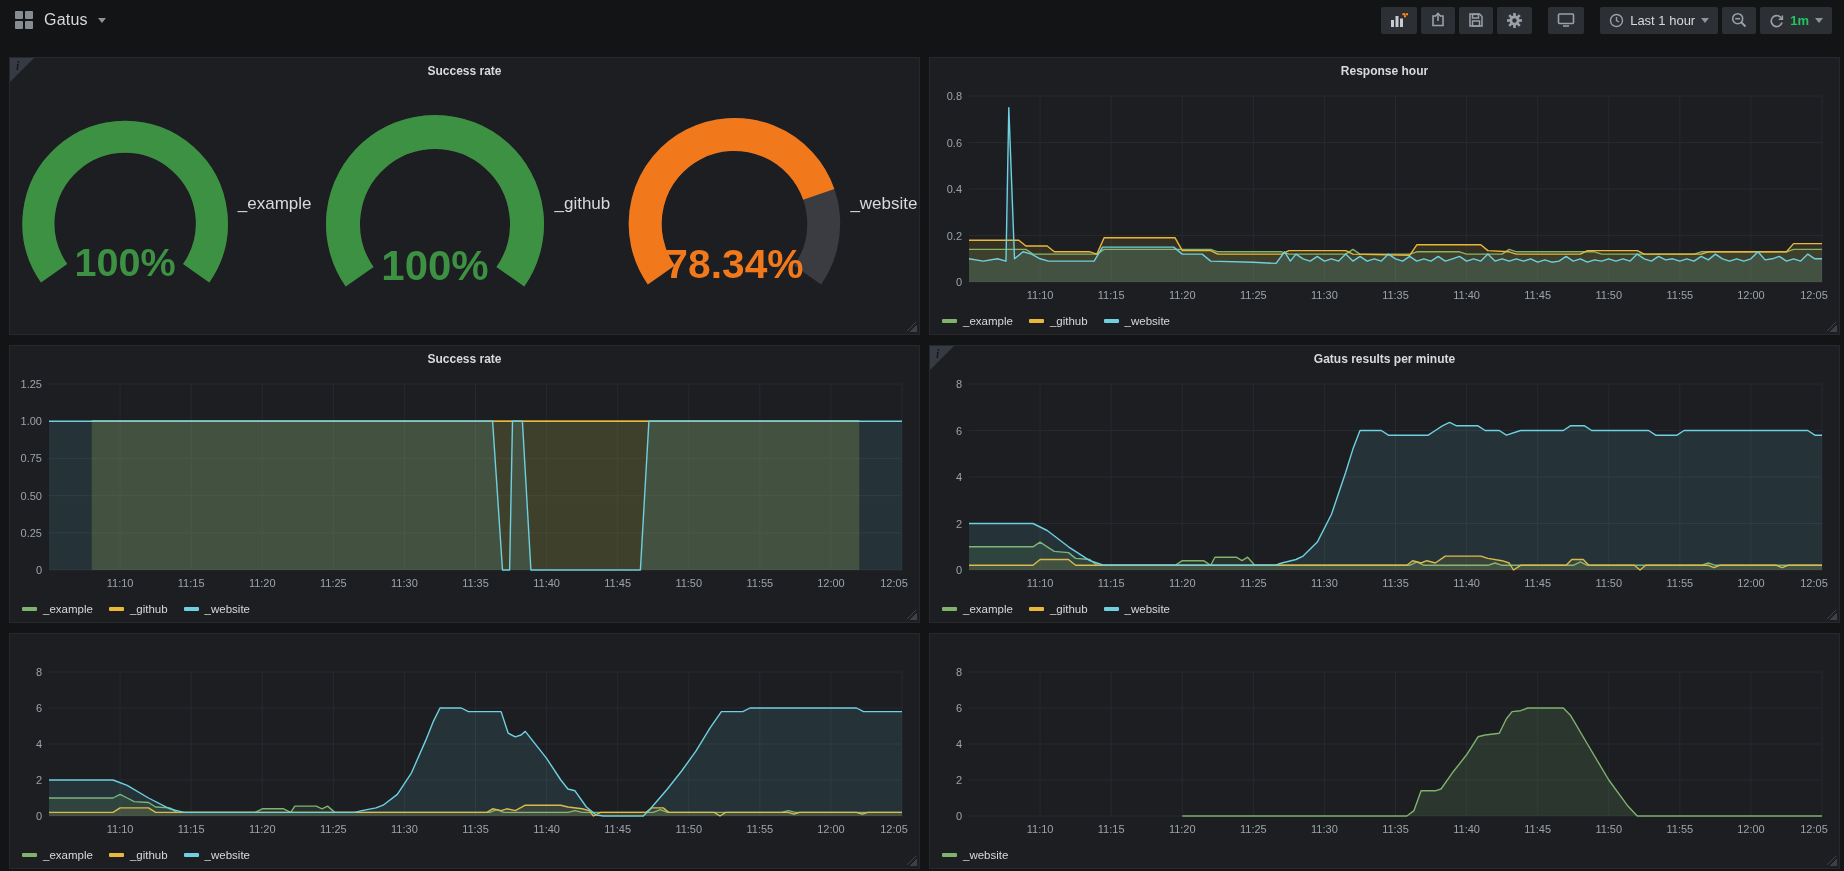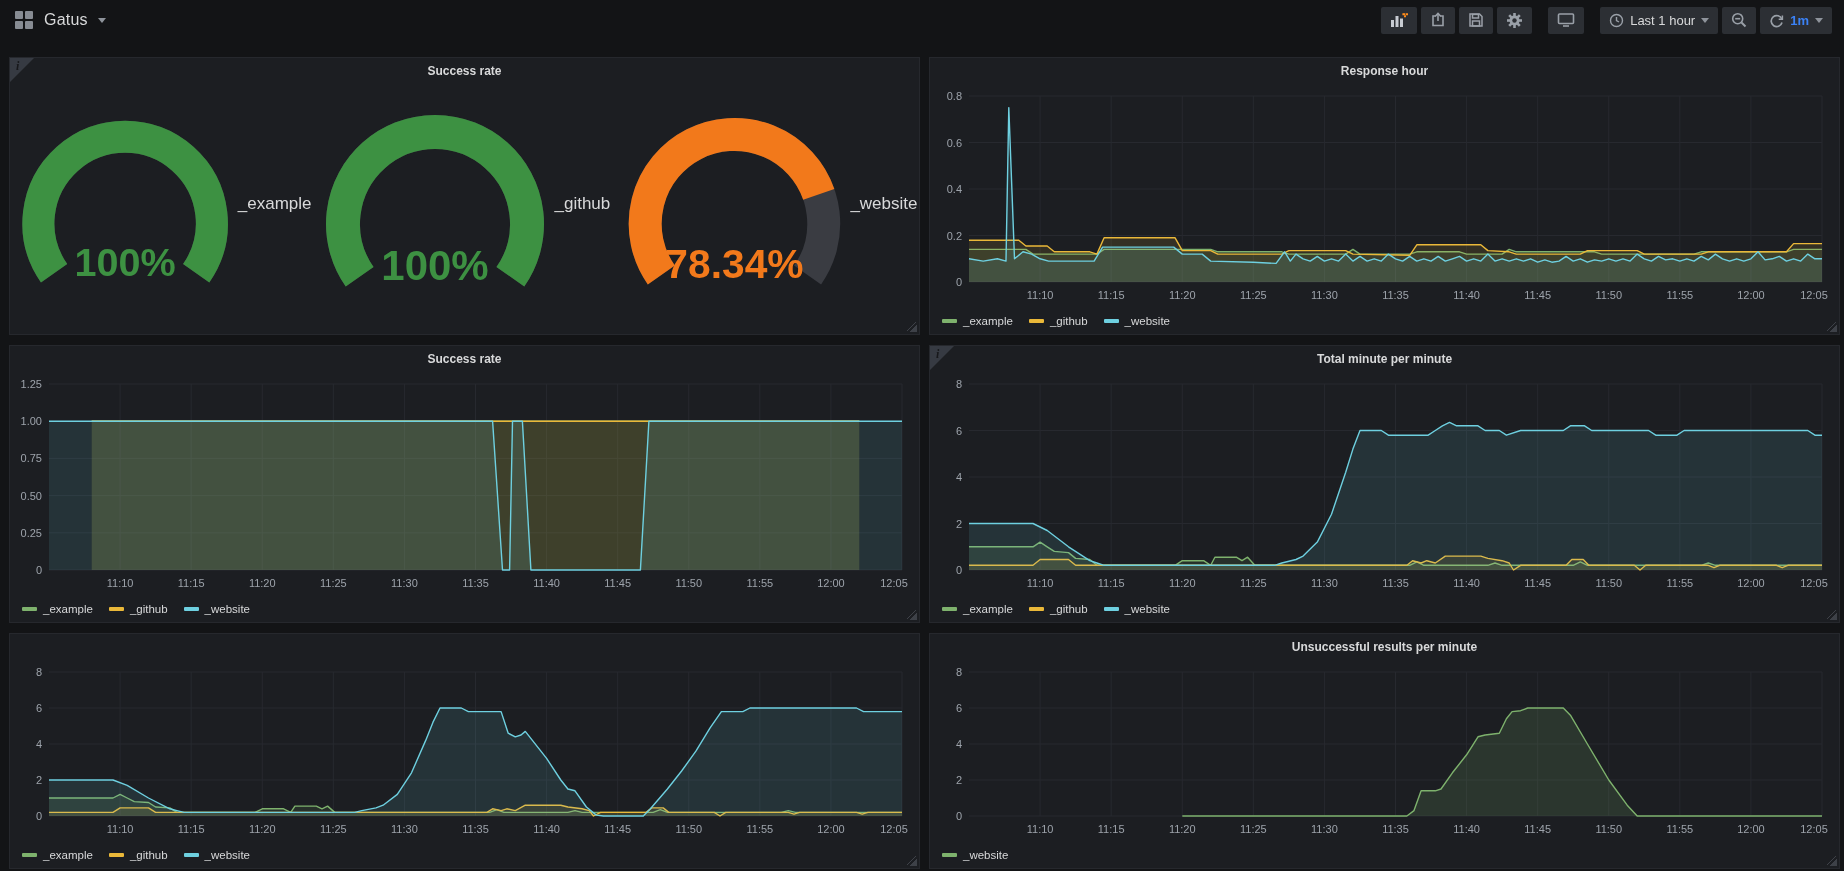--- a/index.html
+++ b/index.html
@@ -13,21 +13,21 @@
   .dash-title { font-size:16px; color:#d8d9da; letter-spacing:.2px; }
   .caret { width:0; height:0; border-left:4px solid transparent; border-right:4px solid transparent;
     border-top:5px solid #8e939b; display:inline-block; }
   .nav-right { display:flex; align-items:center; }
   .nav-btn { height:27px; min-width:32px; background:#2c2f34; border:none; border-radius:2px;
     display:flex; align-items:center; justify-content:center; gap:6px; padding:0 9px;
     margin-left:4px; cursor:pointer; color:#9aa0a8; font-size:13px; }
   .nav-gap { width:12px; }
   .nav-btn svg { display:block; }
   .timerange-label { color:#d8d9da; font-size:13px; }
-  .refresh-label { color:#3b82f6; font-size:13px; font-weight:bold; }
+  .refresh-label { color:#22c55e; font-size:13px; font-weight:bold; }
 
   
   .grid { display:grid; grid-template-columns:911px 911px; grid-template-rows:278px 278px 236px;
     column-gap:9px; row-gap:10px; padding:17px 0 0 9px; }
   .panel { position:relative; background:#1c1e22; border:1px solid #26282d; }
   .panel-title { height:26px; line-height:26px; text-align:center; font-size:12px;
     font-weight:bold; color:#d8d9da; cursor:pointer; }
   .chart-body { position:absolute; left:1px; right:1px; top:26px; bottom:26px; }
   .legend { position:absolute; left:12px; bottom:5px; height:16px; display:flex;
     align-items:center; gap:16px; }
@@ -324,21 +324,21 @@
           <span class="legend-swatch" style="background: rgb(110, 208, 224);"></span>
           <span class="legend-label">_website</span>
         </span>
       </div>
     <div class="resize-corner"></div>
   </div>
 
   <div class="panel">
     <div class="info-corner"></div>
     <div class="info-letter">i</div>
-    <div class="panel-title">Total minute per minute</div>
+    <div class="panel-title">Gatus results per minute</div>
     <div class="chart-body"><svg width="907" height="224" viewBox="0 0 907 224">
           <line x1="38" y1="198" x2="891" y2="198" stroke="#27292f" stroke-width="1"></line>
           <line x1="38" y1="151.5" x2="891" y2="151.5" stroke="#27292f" stroke-width="1"></line>
           <line x1="38" y1="105" x2="891" y2="105" stroke="#27292f" stroke-width="1"></line>
           <line x1="38" y1="58.5" x2="891" y2="58.5" stroke="#27292f" stroke-width="1"></line>
           <line x1="38" y1="12" x2="891" y2="12" stroke="#27292f" stroke-width="1"></line>
           <line x1="109.08333333333333" y1="12" x2="109.08333333333333" y2="198" stroke="#27292f" stroke-width="1"></line>
           <line x1="180.16666666666666" y1="12" x2="180.16666666666666" y2="198" stroke="#27292f" stroke-width="1"></line>
           <line x1="251.25" y1="12" x2="251.25" y2="198" stroke="#27292f" stroke-width="1"></line>
           <line x1="322.3333333333333" y1="12" x2="322.3333333333333" y2="198" stroke="#27292f" stroke-width="1"></line>
@@ -457,21 +457,20 @@
         </span>
         <span class="legend-item">
           <span class="legend-swatch" style="background: rgb(110, 208, 224);"></span>
           <span class="legend-label">_website</span>
         </span>
       </div>
     <div class="resize-corner"></div>
   </div>
 
   <div class="panel">
-    <div class="panel-title">Unsuccessful results per minute</div>
     <div class="chart-body"><svg width="907" height="182" viewBox="0 0 907 182">
           <line x1="38" y1="156" x2="891" y2="156" stroke="#27292f" stroke-width="1"></line>
           <line x1="38" y1="120" x2="891" y2="120" stroke="#27292f" stroke-width="1"></line>
           <line x1="38" y1="84" x2="891" y2="84" stroke="#27292f" stroke-width="1"></line>
           <line x1="38" y1="48" x2="891" y2="48" stroke="#27292f" stroke-width="1"></line>
           <line x1="38" y1="12" x2="891" y2="12" stroke="#27292f" stroke-width="1"></line>
           <line x1="109.08333333333333" y1="12" x2="109.08333333333333" y2="156" stroke="#27292f" stroke-width="1"></line>
           <line x1="180.16666666666666" y1="12" x2="180.16666666666666" y2="156" stroke="#27292f" stroke-width="1"></line>
           <line x1="251.25" y1="12" x2="251.25" y2="156" stroke="#27292f" stroke-width="1"></line>
           <line x1="322.3333333333333" y1="12" x2="322.3333333333333" y2="156" stroke="#27292f" stroke-width="1"></line>

